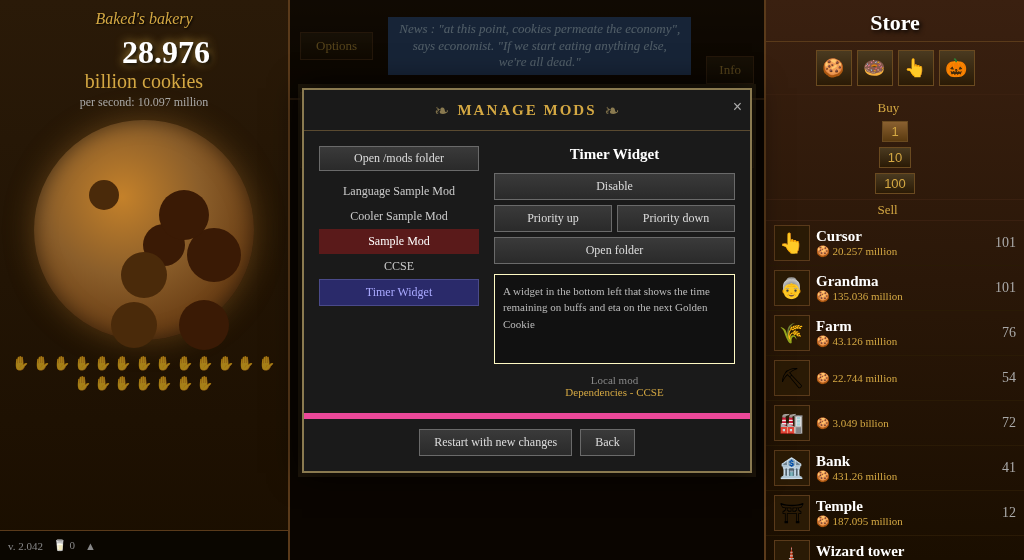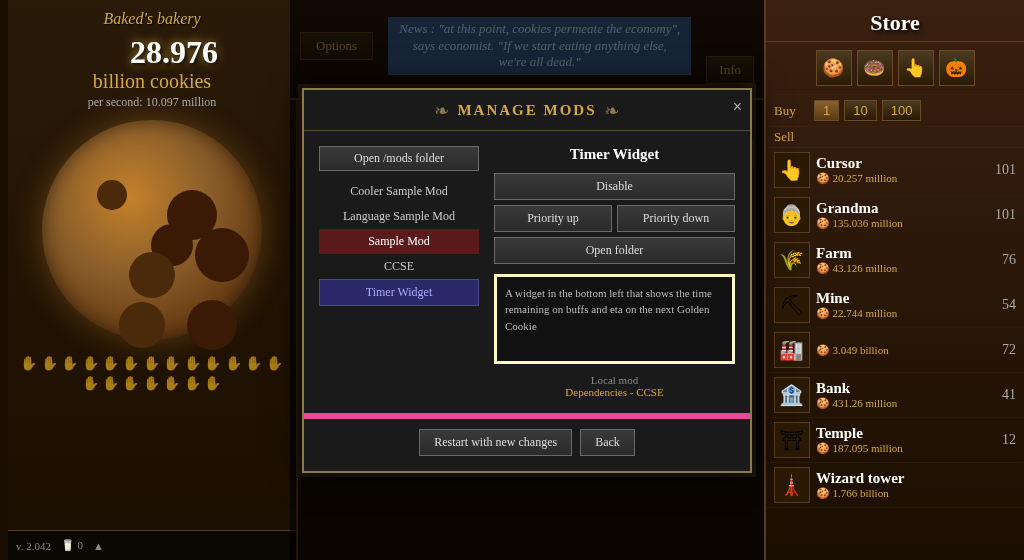--- a/index.html
+++ b/index.html
@@ -8,21 +8,21 @@
       height: 560px;
       overflow: hidden;
       font-family: 'Georgia', serif;
       background: #1a0e00;
       position: relative;
     }
 
     
     .left-panel {
       position: absolute;
-      left: 8px; top: 0;
+      left: 0; top: 0;
       width: 290px;
       height: 560px;
       background: linear-gradient(180deg, #2a1a08 0%, #1a0e00 100%);
       border-right: 2px solid #5a3a1a;
       overflow: hidden;
     }
     .bakery-name {
       text-align: center;
       color: #d4a843;
       font-size: 16px;
@@ -173,20 +173,21 @@
       font-size: 18px;
       cursor: pointer;
       color: #d4a843;
     }
     .buy-sell-row {
       display: flex;
       align-items: center;
       padding: 5px 8px;
       gap: 5px;
       border-bottom: 1px solid #3a2010;
+      flex-direction: column;
     }
     .buy-sell-label {
       color: #d4a843;
       font-size: 13px;
       width: 35px;
     }
     .qty-btn {
       background: linear-gradient(180deg, #4a3a20 0%, #2a1a05 100%);
       border: 1px solid #6a4a20;
       color: #d4a843;
@@ -342,21 +343,21 @@
       text-align: center;
     }
     .mod-btns-row {
       display: flex;
       gap: 5px;
       margin-bottom: 5px;
     }
     .mod-btns-row .mod-btn { margin-bottom: 0; }
     .mod-description {
       background: #111;
-      border: 3px solid #fef9c3;
+      border: 1px solid #fef9c3;
       color: #bbb;
       font-size: 11px;
       line-height: 1.5;
       padding: 8px;
       min-height: 90px;
       margin-top: 5px;
     }
     .mod-meta {
       margin-top: 10px;
       text-align: center;
@@ -481,21 +482,20 @@
     <div class="store-item-icon">🌾</div>
     <div class="store-item-info">
       <div class="store-item-name">Farm</div>
       <div class="store-item-price">🍪 43.126 million</div>
     </div>
     <div class="store-item-count">76</div>
   </div>
       <div class="store-item">
     <div class="store-item-icon">⛏</div>
     <div class="store-item-info">
-      <div class="store-item-name">Mine</div>
       <div class="store-item-price">🍪 22.744 million</div>
     </div>
     <div class="store-item-count">54</div>
   </div>
       <div class="store-item">
     <div class="store-item-icon">🏭</div>
     <div class="store-item-info">
       <div class="store-item-price">🍪 3.049 billion</div>
     </div>
     <div class="store-item-count">72</div>
@@ -533,22 +533,22 @@
       <span class="modal-title-deco">❧</span>
       <span class="modal-title">Manage mods</span>
       <span class="modal-title-deco">❧</span>
       <button class="modal-close">×</button>
     </div>
     <div class="modal-body">
 
       <div class="mod-list-panel">
         <button class="open-folder-btn">Open /mods folder</button>
         <ul class="mod-list" id="mod-list-container">
+            <li class="mod-item">Language Sample Mod</li>
             <li class="mod-item">Cooler Sample Mod</li>
-            <li class="mod-item">Language Sample Mod</li>
             <li class="mod-item active">Sample Mod</li>
             <li class="mod-item">CCSE</li>
             <li class="mod-item selected-highlight">Timer Widget</li>
           </ul>
       </div>
 
       <div class="mod-detail-panel">
         <div class="mod-detail-title">Timer Widget</div>
         <button class="mod-btn">Disable</button>
         <div class="mod-btns-row">

